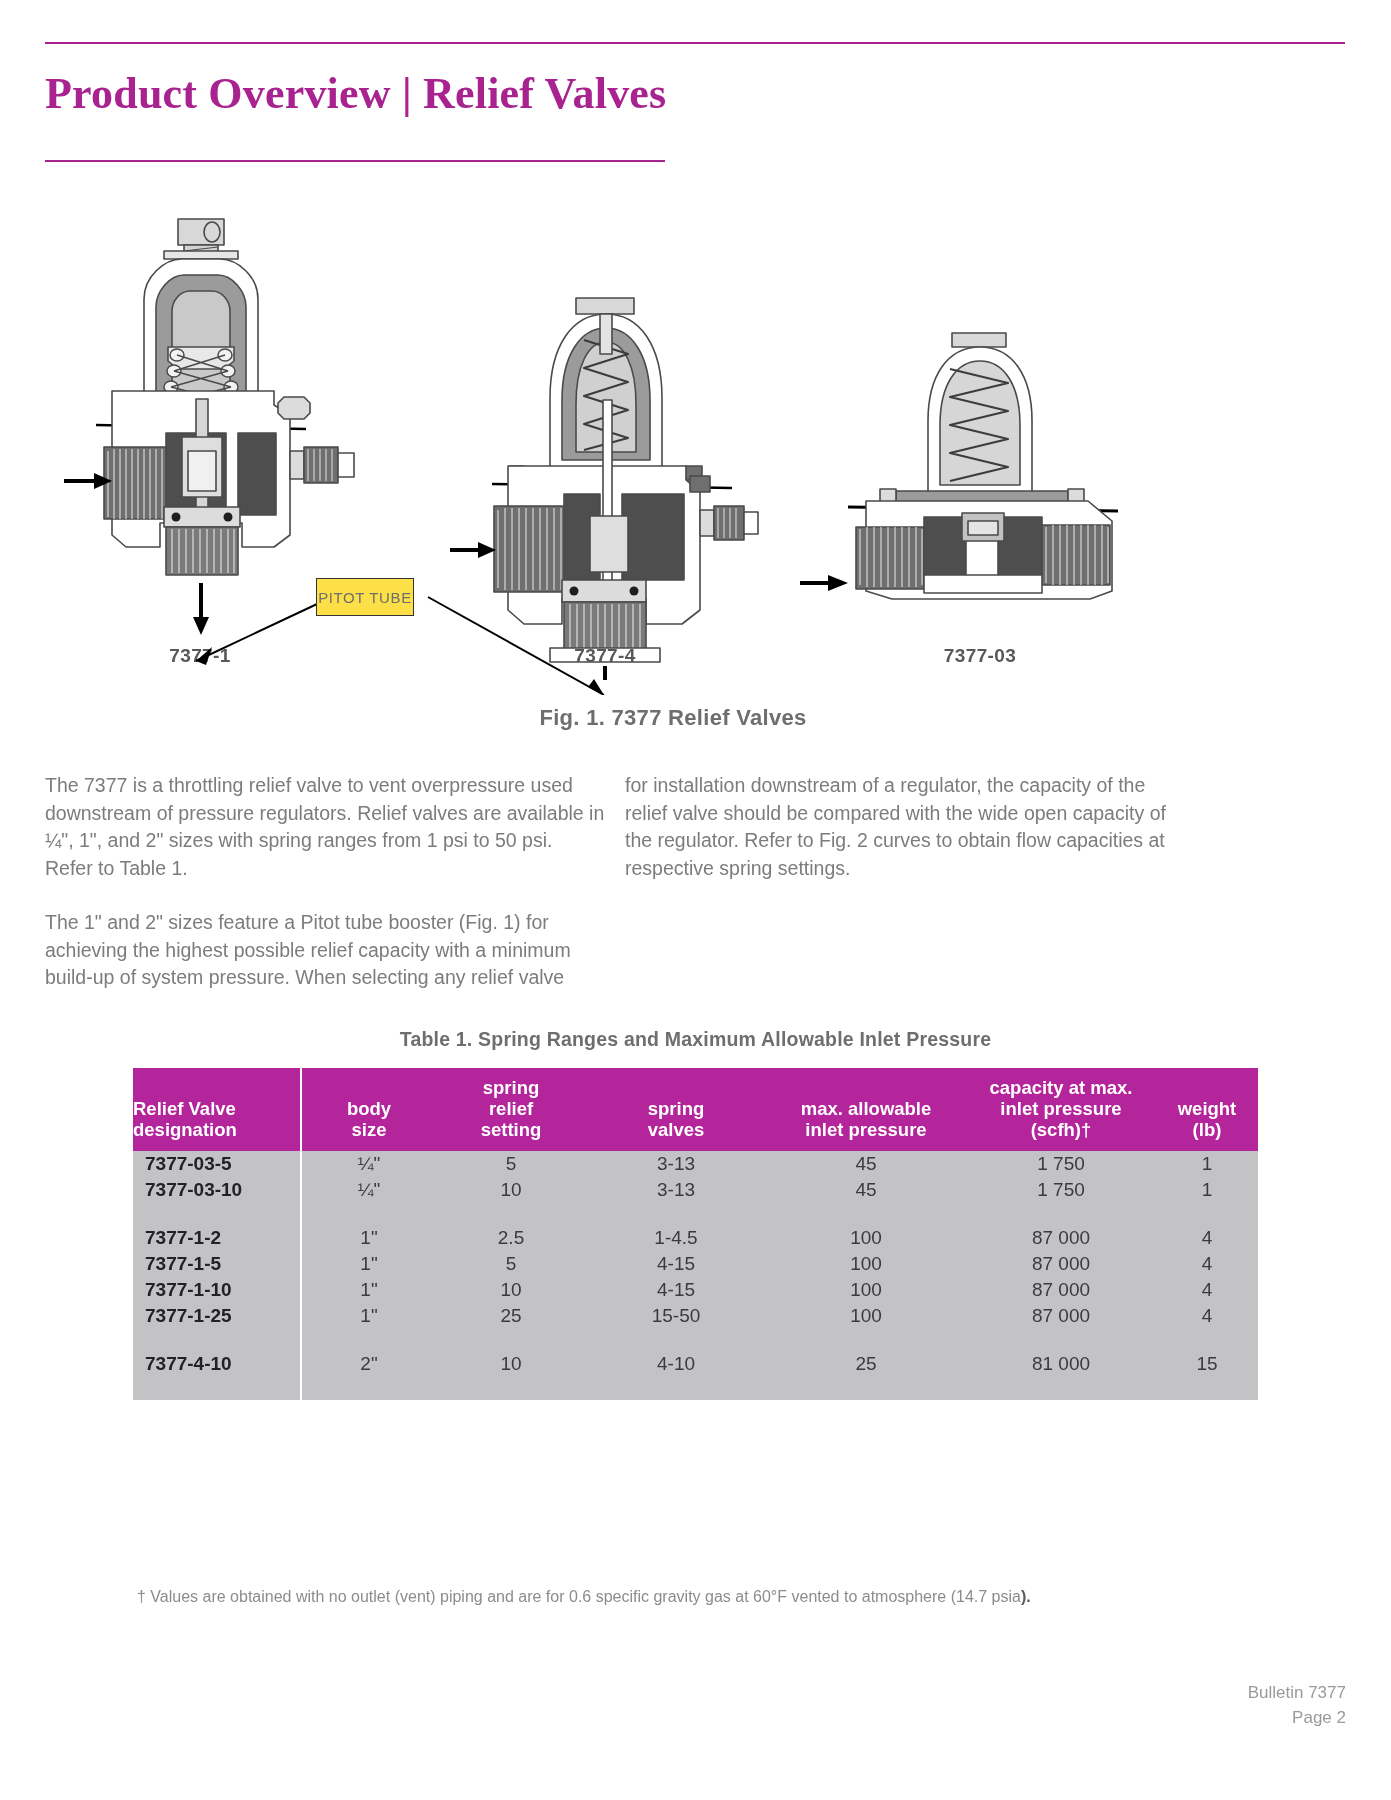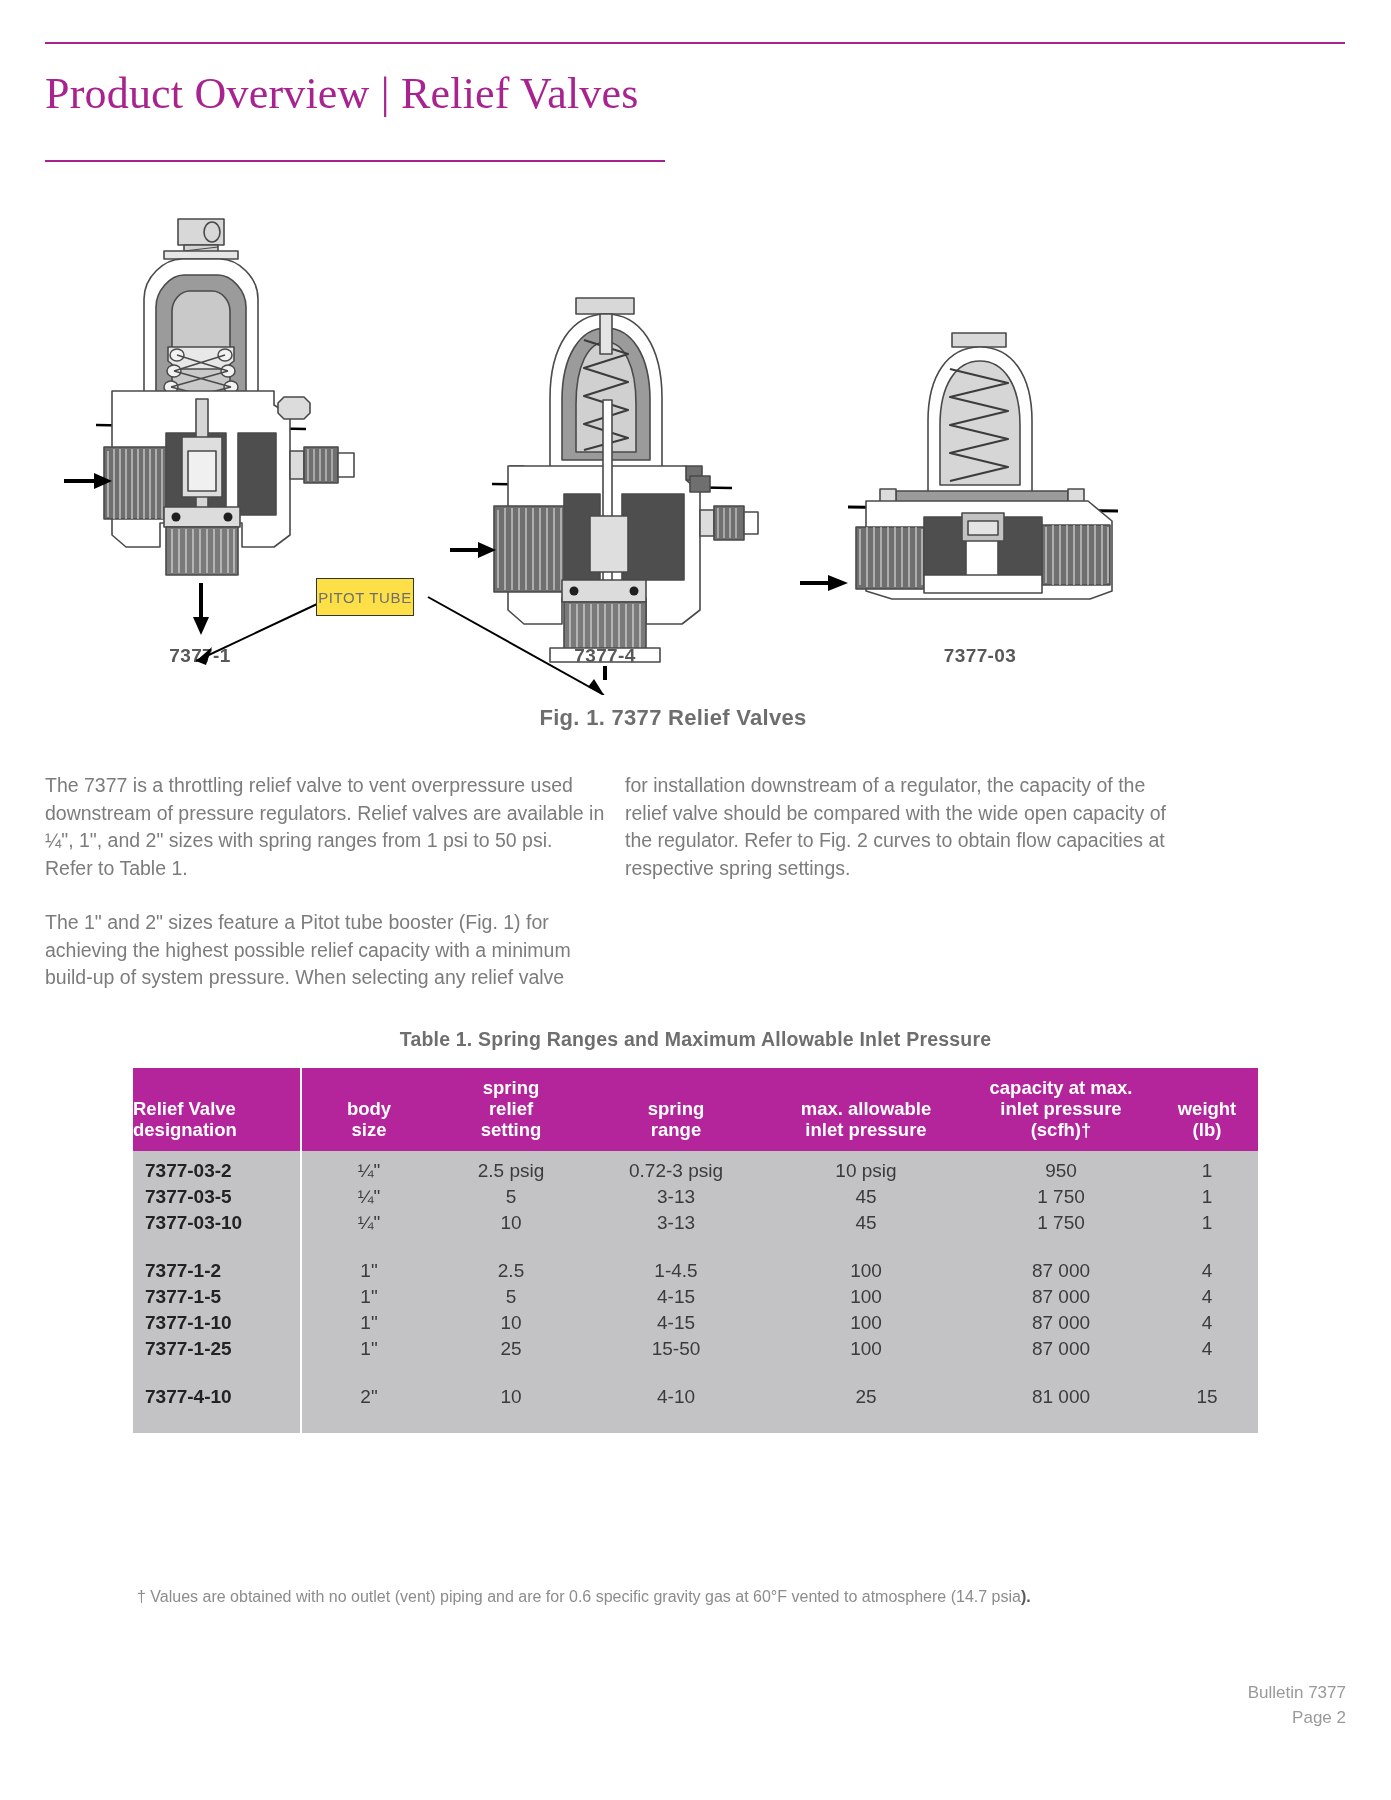--- a/index.html
+++ b/index.html
@@ -12,21 +12,21 @@
   .page{position:relative;width:1391px;height:1800px;overflow:hidden;}
 
   
   .top-rule{
     position:absolute;left:45px;top:42px;width:1300px;height:2px;
     background:#a8238f;
   }
   .page-title{
     position:absolute;left:45px;top:68px;width:900px;
     font-family:"Liberation Serif", serif;
-    font-size:44px;font-weight:400;letter-spacing:.2px;
+    font-size:44px;font-weight:700;letter-spacing:.2px;
     color:#a8238f;white-space:nowrap;
   }
   .title-rule{
     position:absolute;left:45px;top:160px;width:620px;height:2px;
     background:#a8238f;
   }
 
   
   .figure-area{position:absolute;left:0;top:195px;width:1391px;height:500px;}
   .valve-wrap{position:absolute;}
@@ -384,48 +384,39 @@
           <span>body</span><br>
           <span>size</span>
         </th>
         <th>
           <span>spring</span><br>
           <span>relief</span><br>
           <span>setting</span>
         </th>
         <th>
           <span>spring</span><br>
-          <span>range</span>
+          <span>valves</span>
         </th>
         <th>
           <span>max. allowable</span><br>
           <span>inlet pressure</span>
         </th>
         <th>
           <span>capacity at max.</span><br>
           <span>inlet pressure</span><br>
           <span>(scfh)†</span>
         </th>
         <th>
           <span>weight</span><br>
           <span>(lb)</span>
         </th>
       </tr>
     </thead>
     <tbody>
 
-      <tr class="padtop">
-        <td class="first">7377-03-2</td>
-        <td>¼"</td>
-        <td>2.5 psig</td>
-        <td>0.72-3 psig</td>
-        <td>10 psig</td>
-        <td>950</td>
-        <td>1</td>
-      </tr>
       <tr>
         <td class="first">7377-03-5</td>
         <td>¼"</td>
         <td>5</td>
         <td>3-13</td>
         <td>45</td>
         <td>1 750</td>
         <td>1</td>
       </tr>
       <tr>

